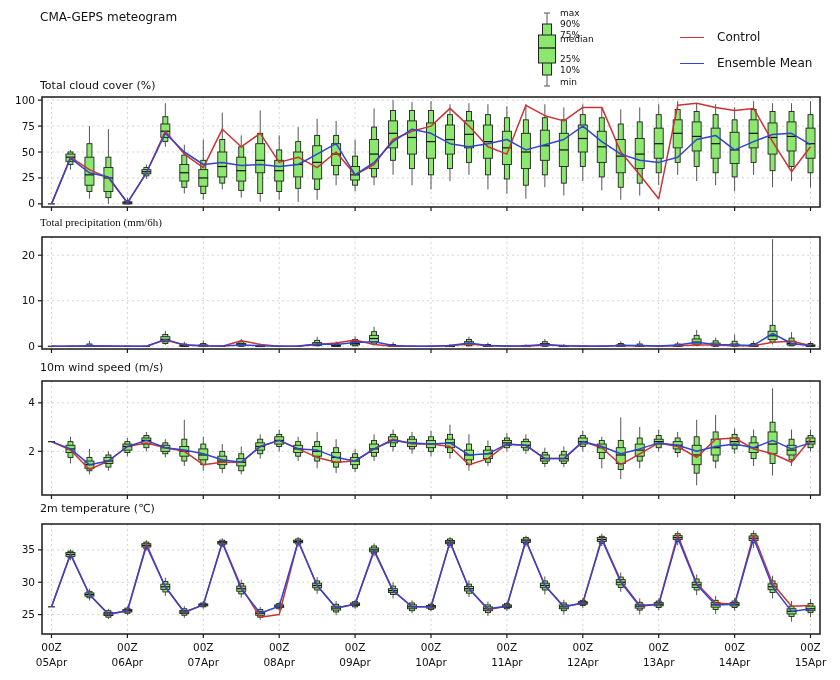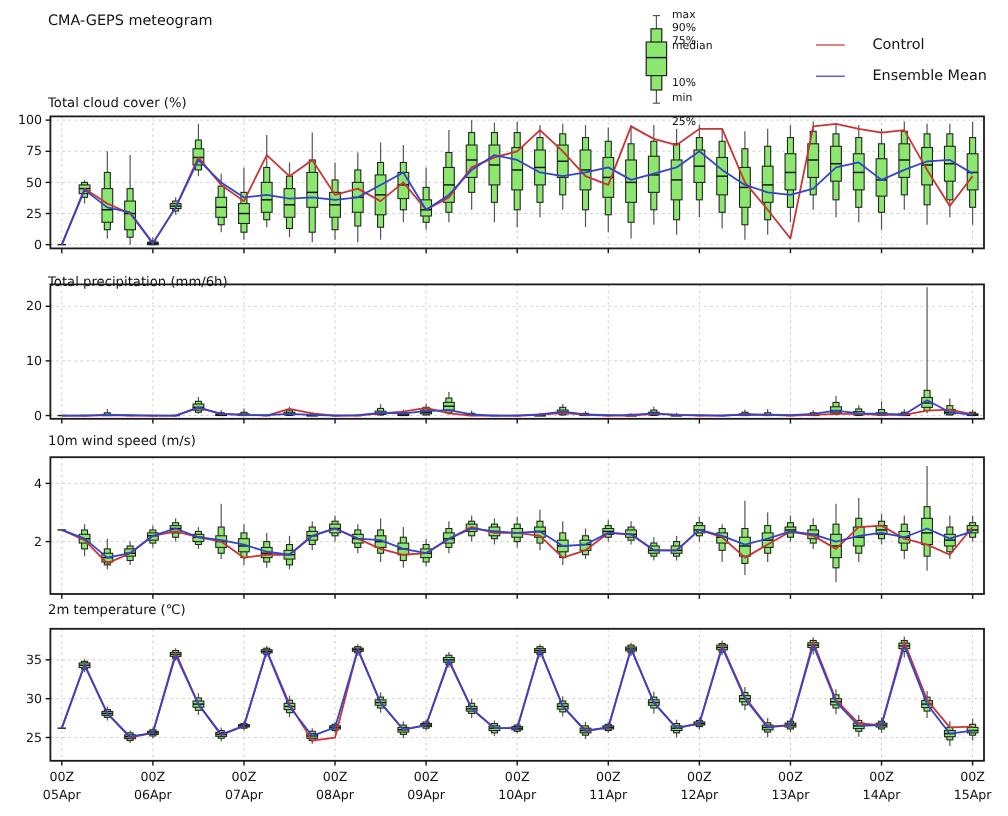--- a/index.html
+++ b/index.html
@@ -2,21 +2,21 @@
 <html><head>
 <meta charset="utf-8">
 <style>
   html,body{margin:0;padding:0;background:#ffffff;}
   .page{position:relative;width:840px;height:680px;background:#ffffff;overflow:hidden;
         font-family:"DejaVu Sans","Liberation Sans",sans-serif;color:#111;}
   .abs{position:absolute;}
   .title-line{font-size:12px;line-height:22px;white-space:nowrap;}
   .panel-title{font-size:11px;white-space:nowrap;}
   .stat-label{font-size:9px;line-height:11px;white-space:nowrap;text-align:right;}
-  .legend-row{position:absolute;display:flex;align-items:center;gap:23px;}
+  .legend-row{position:absolute;display:flex;align-items:center;gap:13px;}
   .legend-line{width:24px;height:0;border-top:1.7px solid #888;}
   .legend-label{font-size:12px;white-space:nowrap;}
   svg{position:absolute;left:0;top:0;}
 </style>
 </head>
 <body>
 
 <div class="page">
 
   <svg id="plot-svg" width="840" height="680" viewBox="0 0 840 680">
@@ -793,31 +793,31 @@
       <line x1="544" y1="13" x2="550" y2="13" stroke="#555555" stroke-width="1"></line>
       <line x1="544" y1="86" x2="550" y2="86" stroke="#555555" stroke-width="1"></line>
     </svg>
 
   <div class="abs title-line" style="left:40px;top:6px;">CMA-GEPS meteogram</div>
 
   <div class="abs stat-label" style="left:560px;top:8px;">max</div>
   <div class="abs stat-label" style="left:560px;top:19px;">90%</div>
   <div class="abs stat-label" style="left:560px;top:30px;">75%</div>
   <div class="abs stat-label" style="left:560px;top:34px;">median</div>
-  <div class="abs stat-label" style="left:560px;top:54px;margin-top:43px;">25%</div>
+  <div class="abs stat-label" style="left:560px;top:54px;">25%</div>
   <div class="abs stat-label" style="left:560px;top:65px;">10%</div>
   <div class="abs stat-label" style="left:560px;top:77px;">min</div>
 
   <div class="legend-row" style="left:680px;top:30px;">
     <span class="legend-line" id="legend-line-control" style="border-top-color: rgb(204, 51, 51);"></span>
     <span class="legend-label">Control</span>
   </div>
   <div class="legend-row" style="left:680px;top:56px;">
     <span class="legend-line" id="legend-line-mean" style="border-top-color: rgb(51, 68, 204);"></span>
     <span class="legend-label">Ensemble Mean</span>
   </div>
 
   <div class="abs panel-title" style="left:40px;top:79px;">Total cloud cover (%)</div>
-  <div class="abs panel-title" style="left:40px;top:228px;">Total precipitation (mm/6h)</div>
+  <div class="abs panel-title" style="left:40px;top:216px;font-family:Liberation Serif, serif;">Total precipitation (mm/6h)</div>
   <div class="abs panel-title" style="left:40px;top:361px;">10m wind speed (m/s)</div>
   <div class="abs panel-title" style="left:40px;top:502px;">2m temperature (℃)</div>
 
 </div>
 
 </body></html>

